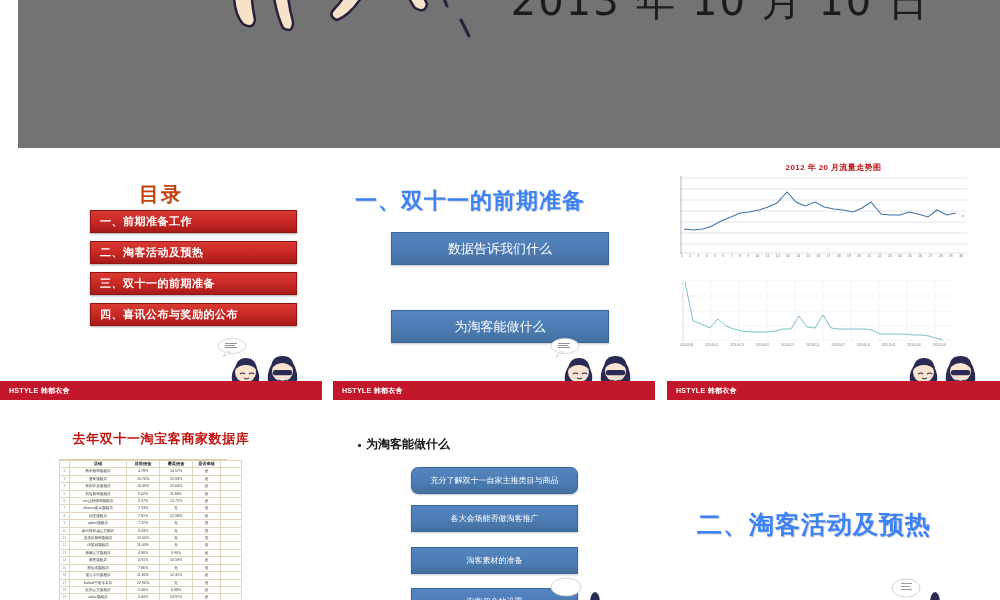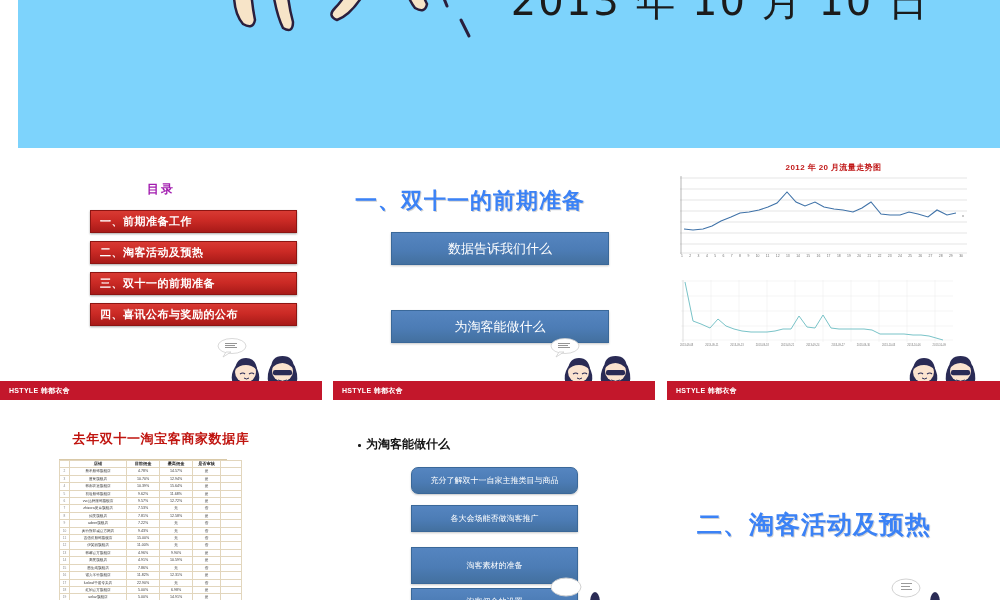--- a/index.html
+++ b/index.html
@@ -23,34 +23,34 @@
     color:#ffffff;font-size:7px;font-weight:bold;
     letter-spacing:.3px;padding-left:9px;white-space:nowrap;
   }
 
   
   .mascots{position:absolute;bottom:6px;right:18px;width:92px;height:56px;}
 
   
   .hero{
     position:absolute;left:0;top:0;width:1000px;height:148px;
-    background:#7dd3fc;overflow:hidden;
+    background:#737373;overflow:hidden;
   }
   .hero-white-l{position:absolute;left:0;top:0;width:18px;height:148px;background:#ffffff;}
   .hero-date{
     position:absolute;right:70px;top:-26px;
     font-size:40px;color:#1b1b1b;letter-spacing:2px;white-space:nowrap;
     font-family:"DejaVu Sans",sans-serif;
   }
   .hero-kids{position:absolute;left:95px;top:-96px;width:380px;height:140px;}
 
   
   .menu-title{
     position:absolute;top:27px;left:0;right:0;text-align:center;
-    font-size:12px;font-weight:bold;color:#a21caf;letter-spacing:2px;
+    font-size:20px;font-weight:bold;color:#c2410c;letter-spacing:2px;
   }
   .menu-list{position:absolute;top:56px;left:58px;width:207px;padding-left:32px;}
   .menu-btn{
     height:23px;margin-bottom:8px;
     background:linear-gradient(to bottom,#d83a33 0%,#cb2a25 45%,#a81a18 100%);
     border:1px solid #8d1512;
     box-shadow:0 1px 2px rgba(0,0,0,.35);
     display:flex;align-items:center;
     color:#ffffff;font-size:11px;font-weight:bold;
     padding-left:9px;letter-spacing:.5px;white-space:nowrap;
@@ -540,21 +540,21 @@
   </div>
 
   <div class="gap-h" style="left:322px;width:11px;top:408px;height:192px;"></div>
 
   <div class="slide" style="left:333px;top:408px;width:322px;height:192px;">
     <div class="bullet-dot" style="left:25px;top:36px;"></div>
     <div class="bullet-title" style="left:33px;top:28px;">为淘客能做什么</div>
 
     <div class="blue-btn" style="left:78px;top:59px;width:167px;height:27px;font-size:8px;border-radius:7px;">充分了解双十一自家主推类目与商品</div>
     <div class="blue-btn" style="left:78px;top:97px;width:167px;height:27px;font-size:8px;">各大会场能否做淘客推广</div>
-    <div class="blue-btn" style="left:78px;top:139px;width:167px;height:37px;font-size:8px;">淘客素材的准备</div>
+    <div class="blue-btn" style="left:78px;top:139px;width:167px;height:27px;font-size:8px;">淘客素材的准备</div>
     <div class="blue-btn" style="left:78px;top:180px;width:167px;height:27px;font-size:8px;">淘客佣金的设置</div>
 
     <svg style="position:absolute;left:216px;top:168px;width:34px;height:24px;" viewBox="0 0 34 24">
       <ellipse cx="17" cy="11" rx="15" ry="9" fill="#ffffff" stroke="#d2d2d2" stroke-width="1"></ellipse>
     </svg>
     <svg style="position:absolute;left:256px;top:182px;width:12px;height:14px;" viewBox="0 0 12 14">
       <path d="M1 14 Q1 3 6 2 Q11 3 11 14 Z" fill="#2a2b55"></path>
     </svg>
   </div>
 

